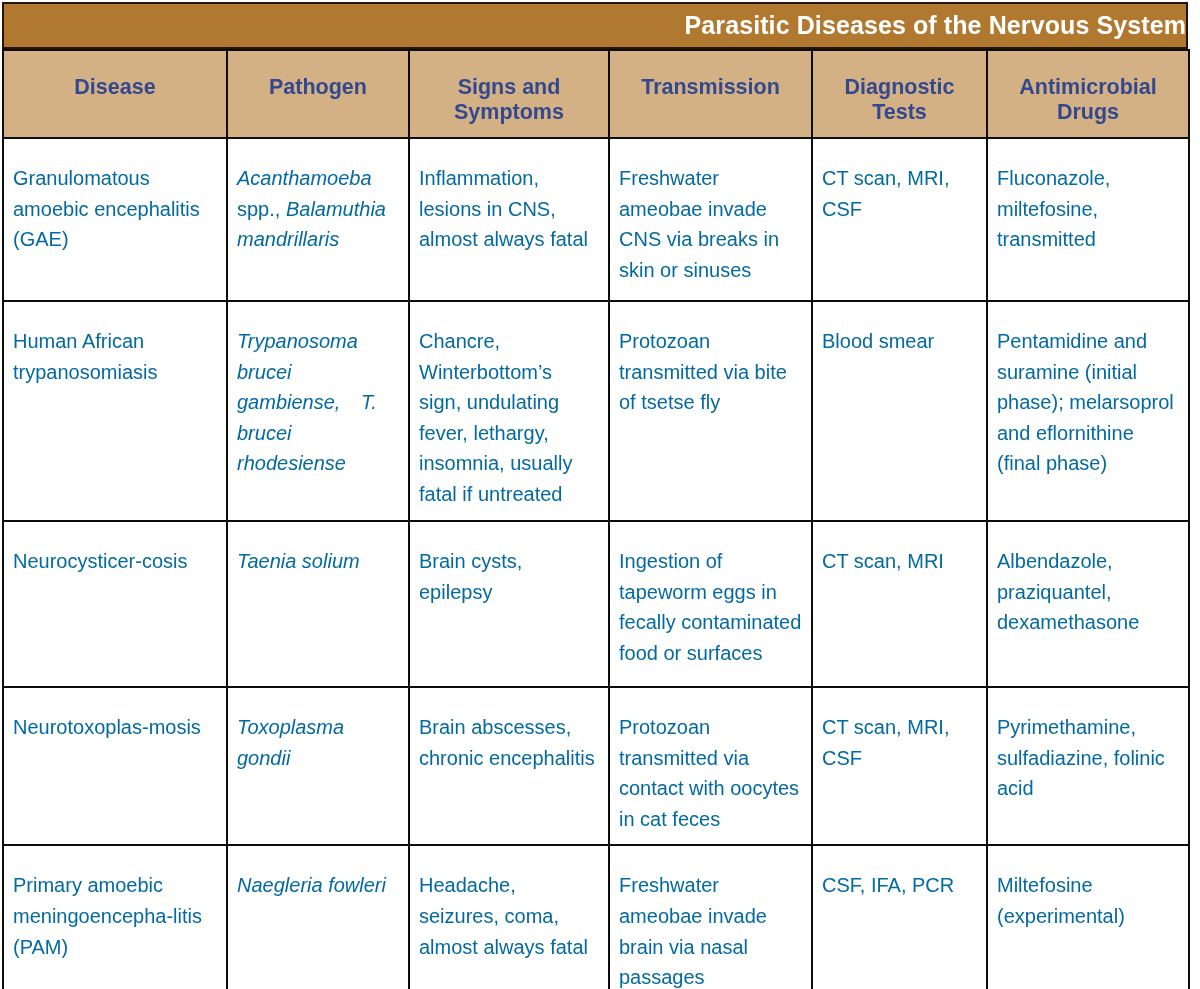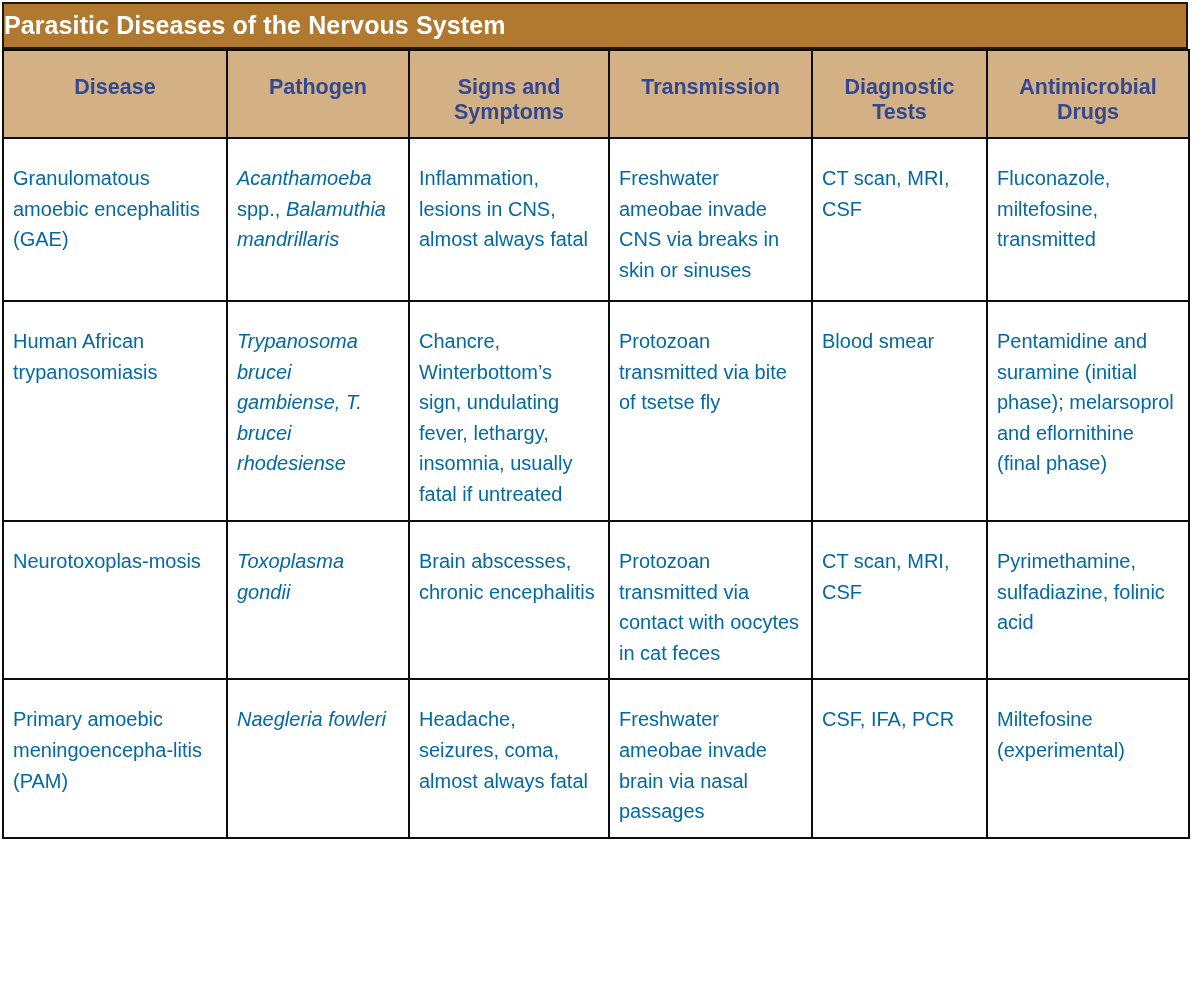--- a/index.html
+++ b/index.html
@@ -26,21 +26,21 @@
     position: absolute;
     left: 2px;
     top: 2px;
     width: 1186px;
     height: 47px;
     box-sizing: border-box;
     background: #b0792f;
     border: 2px solid #231508;
     display: flex;
     align-items: center;
-    justify-content: flex-start;
+    justify-content: flex-end;
   }
   .title-bar .title-text {
     color: #ffffff;
     font-size: 25px;
     font-weight: bold;
     letter-spacing: 0.1px;
     line-height: 1;
   }
 
   
@@ -79,20 +79,21 @@
     color: #0369a1;
     font-size: 20px;
     line-height: 1.53;
     background: #ffffff;
   }
   tbody td .sci {
     font-style: italic;
   }
   tbody td .plain {
     font-style: normal;
+    margin-left: 15px;
   }
 
   
   col.c-disease      { width: 224px; }
   col.c-pathogen     { width: 182px; }
   col.c-signs        { width: 200px; }
   col.c-transmission { width: 203px; }
   col.c-diagnostic   { width: 175px; }
   col.c-drugs        { width: 202px; }
 
@@ -146,20 +147,28 @@
 
       <tr class="row-1">
         <td>Human African trypanosomiasis</td>
         <td><span class="sci">Trypanosoma brucei gambiense,</span><span class="plain"></span> <span class="sci">T. brucei rhodesiense</span></td>
         <td>Chancre, Winterbottom’s sign, undulating fever, lethargy, insomnia, usually fatal if untreated</td>
         <td>Protozoan transmitted via bite of tsetse fly</td>
         <td>Blood smear</td>
         <td>Pentamidine and suramine (initial phase); melarsoprol and eflornithine (final phase)</td>
       </tr>
 
+      <tr class="row-2">
+        <td>Neurocysticer-cosis</td>
+        <td><span class="sci">Taenia solium</span></td>
+        <td>Brain cysts, epilepsy</td>
+        <td>Ingestion of tapeworm eggs in fecally contaminated food or surfaces</td>
+        <td>CT scan, MRI</td>
+        <td>Albendazole, praziquantel, dexamethasone</td>
+      </tr>
 
       <tr class="row-3">
         <td>Neurotoxoplas-mosis</td>
         <td><span class="sci">Toxoplasma gondii</span></td>
         <td>Brain abscesses, chronic encephalitis</td>
         <td>Protozoan transmitted via contact with oocytes in cat feces</td>
         <td>CT scan, MRI, CSF</td>
         <td>Pyrimethamine, sulfadiazine, folinic acid</td>
       </tr>
 

